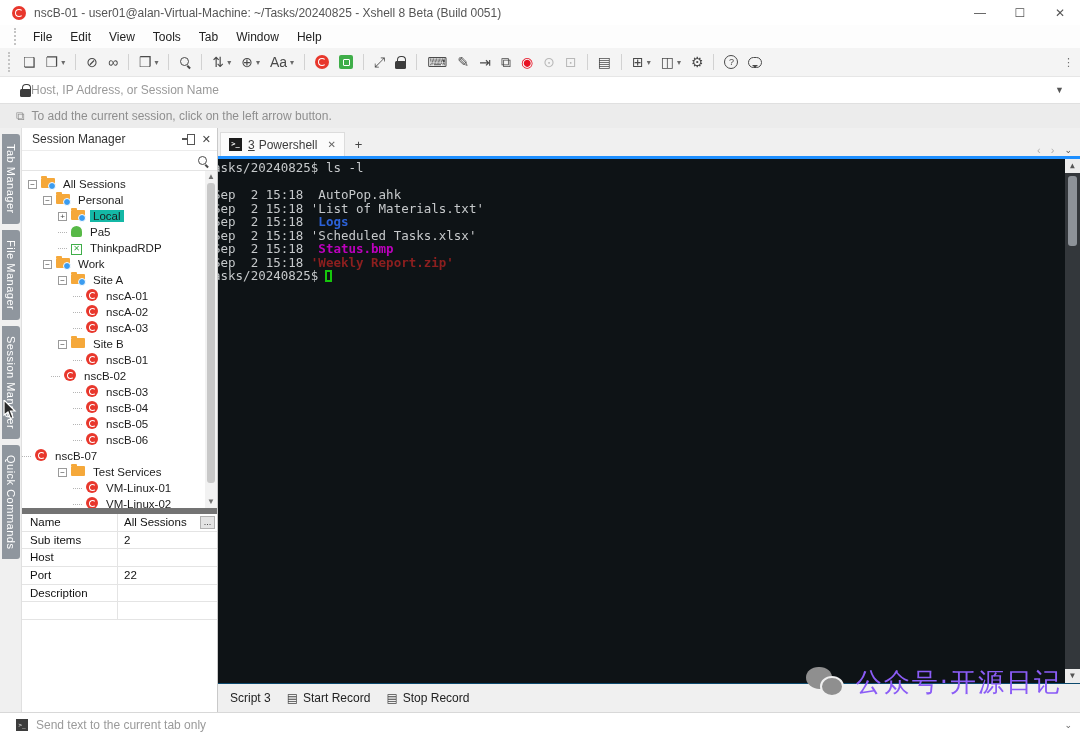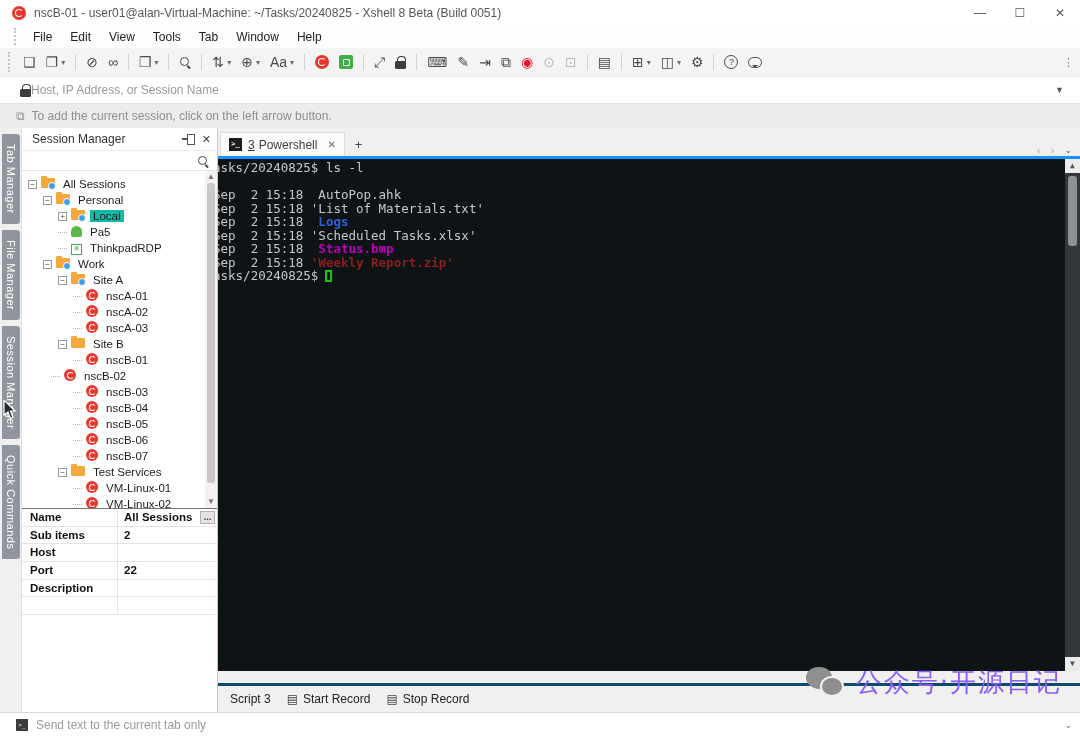--- a/index.html
+++ b/index.html
@@ -79,21 +79,21 @@
   .shell-sm::after { content:''; position:absolute; inset:2.5px; border:1.4px solid #fff; border-right-color:transparent; border-radius:50%; }
   .android-sm { width:11px; height:11px; border-radius:50% 50% 2px 2px; background:#58b947; position:relative; display:inline-block; }
   .rdp-sm { width:11px; height:11px; border:1.5px solid #3fae49; background:#fff; color:#3fae49; font-size:8px; line-height:8px; text-align:center; display:inline-block; font-weight:bold; }
   .tlabel { padding:0 3px; }
   .tree-row.selected .tlabel { background:#14b8a6; }
   .tree-sb { position:absolute; right:0; top:0; bottom:0; width:12px; background:#f2f2f2; display:flex; flex-direction:column; align-items:center; }
   .tree-sb .arr { height:12px; color:#707070; font-size:8px; line-height:12px; }
   .tree-sb .thumb { width:8px; flex:none; background:#c8c8c8; border-radius:3px; }
 
   
-  .props { height:204px; border-top:1px solid #737373; font-size:11.5px;font-weight:bold; }
+  .props { height:204px; border-top:6px solid #737373; font-size:11.5px; }
   .prow { height:17.7px; display:flex; border-bottom:1px solid #e4e4e4; }
   .prow .pl { width:96px; padding:2px 0 0 8px; border-right:1px solid #e4e4e4; color:#111; }
   .prow .pv { flex:1; padding:2px 0 0 6px; color:#111; position:relative; }
   .more-btn { position:absolute; right:2px; top:2px; width:15px; height:13px; background:#e3e3e3; border:1px solid #b0b0b0; font-size:9px; line-height:10px; text-align:center; color:#333; }
 
   
   .termwrap { flex:1; display:flex; flex-direction:column; min-width:0; position:relative; }
   .tabbar { height:28px; background:#f0f0f0; display:flex; align-items:flex-end; padding-left:2px; flex:none; }
   .tab { height:24px; background:#fbfbfb; border:1px solid #dcdcdc; border-bottom:none; display:flex; align-items:center; padding:0 8px; margin-right:2px; }
   .ps-icon { width:13px; height:13px; background:#1c1c1c; color:#fff; font-size:7px; font-weight:bold; line-height:13px; text-align:center; margin-right:6px; font-family:"DejaVu Sans Mono",monospace; }
@@ -107,21 +107,21 @@
   .term { flex:1; position:relative; overflow:hidden; font-family:"DejaVu Sans Mono",monospace; font-size:12.5px; line-height:13.5px; }
   .term-content { position:absolute; left:-5px; top:2px; white-space:pre; }
   .tline { height:13.5px; }
   .cursor-block { display:inline-block; width:7px; height:12px; border:2px solid #16c60c; vertical-align:-2px; margin-left:7px; }
   .term-sb { position:absolute; right:0; top:0; bottom:0; width:15px; background:#33373b; display:flex; flex-direction:column; align-items:center; }
   .term-sb .arr { width:15px; height:14px; background:#ececec; color:#555; font-size:8px; line-height:14px; text-align:center; }
   .term-sb .thumb { width:9px; height:70px; background:#8d9298; border-radius:3px; margin-top:3px; }
   .term-sb .spacer { flex:1; }
 
   
-  .recbar { height:29px; background:#f0f0f0; border-top:3px solid #0c4a6e; display:flex; align-items:center; padding-left:6px; flex:none; gap:4px;margin-top:12px; }
+  .recbar { height:29px; background:#f0f0f0; border-top:1px solid #0c4a6e; display:flex; align-items:center; padding-left:6px; flex:none; gap:4px; }
   .rec-item { display:flex; align-items:center; padding:2px 6px; color:#222; }
   .rec-item .ric { font-size:12px; color:#444; margin-right:5px; }
 
   
   .watermark { position:absolute; right:18px; bottom:12px; z-index:25; display:flex; align-items:center; color:#8b5cf6; font-size:26px; letter-spacing:2px; font-family:"DejaVu Sans",sans-serif; }
   .wm-icon { width:40px; height:32px; position:relative; margin-right:10px; flex:none; }
   .wm-icon::before { content:''; position:absolute; left:0; top:0; width:26px; height:22px; background:#8f8f8f; border-radius:50% 50% 45% 55%; }
   .wm-icon::after { content:''; position:absolute; right:2px; bottom:2px; width:20px; height:17px; background:#8f8f8f; border-radius:50%; border:2px solid #f0f0f0; }
 
   
@@ -365,21 +365,21 @@
           <div class="tree-row" style="padding-left: 51px;">
             <span class="guide"></span>
             <span class="ticon"><span class="shell-sm"></span></span>
             <span class="tlabel">nscB-05</span>
           </div>
           <div class="tree-row" style="padding-left: 51px;">
             <span class="guide"></span>
             <span class="ticon"><span class="shell-sm"></span></span>
             <span class="tlabel">nscB-06</span>
           </div>
-          <div class="tree-row" style="padding-left: 51px;">
+          <div class="tree-row" style="">
             <span class="guide"></span>
             <span class="ticon"><span class="shell-sm"></span></span>
             <span class="tlabel">nscB-07</span>
           </div>
           <div class="tree-row" style="padding-left: 36px;">
             <span class="expander">−</span>
             <span class="ticon"><span class="folder"></span></span>
             <span class="tlabel">Test Services</span>
           </div>
           <div class="tree-row" style="padding-left: 51px;">

